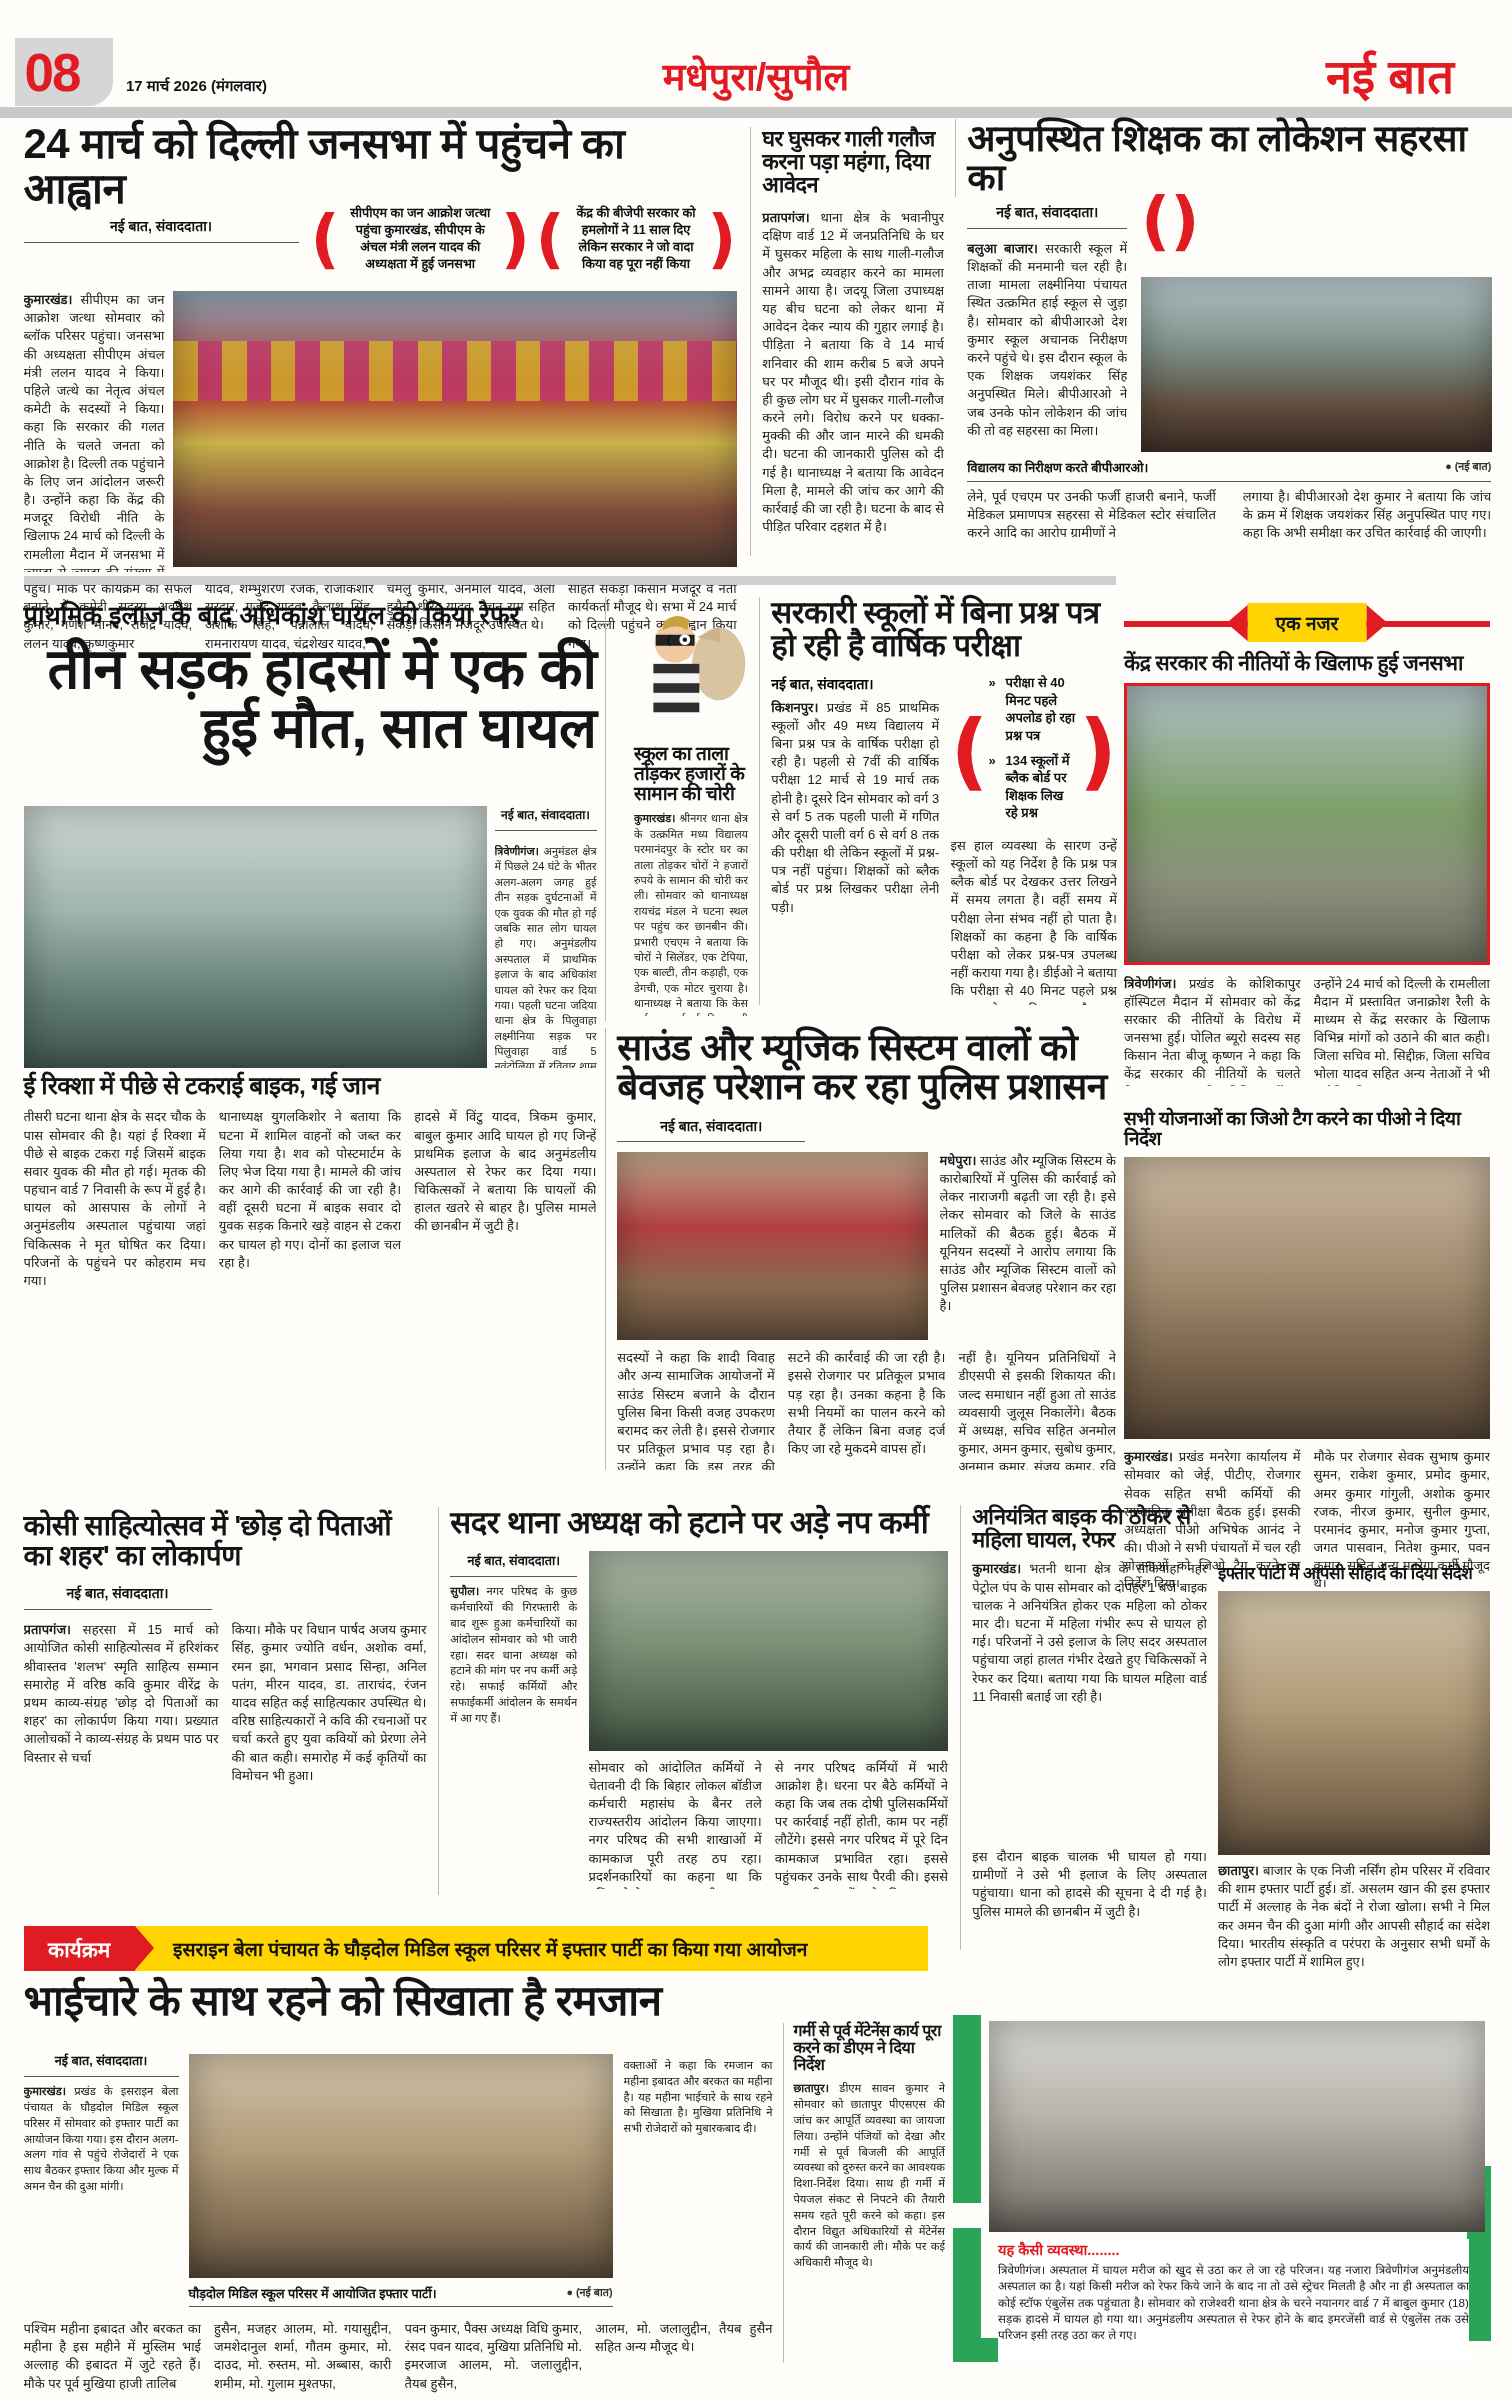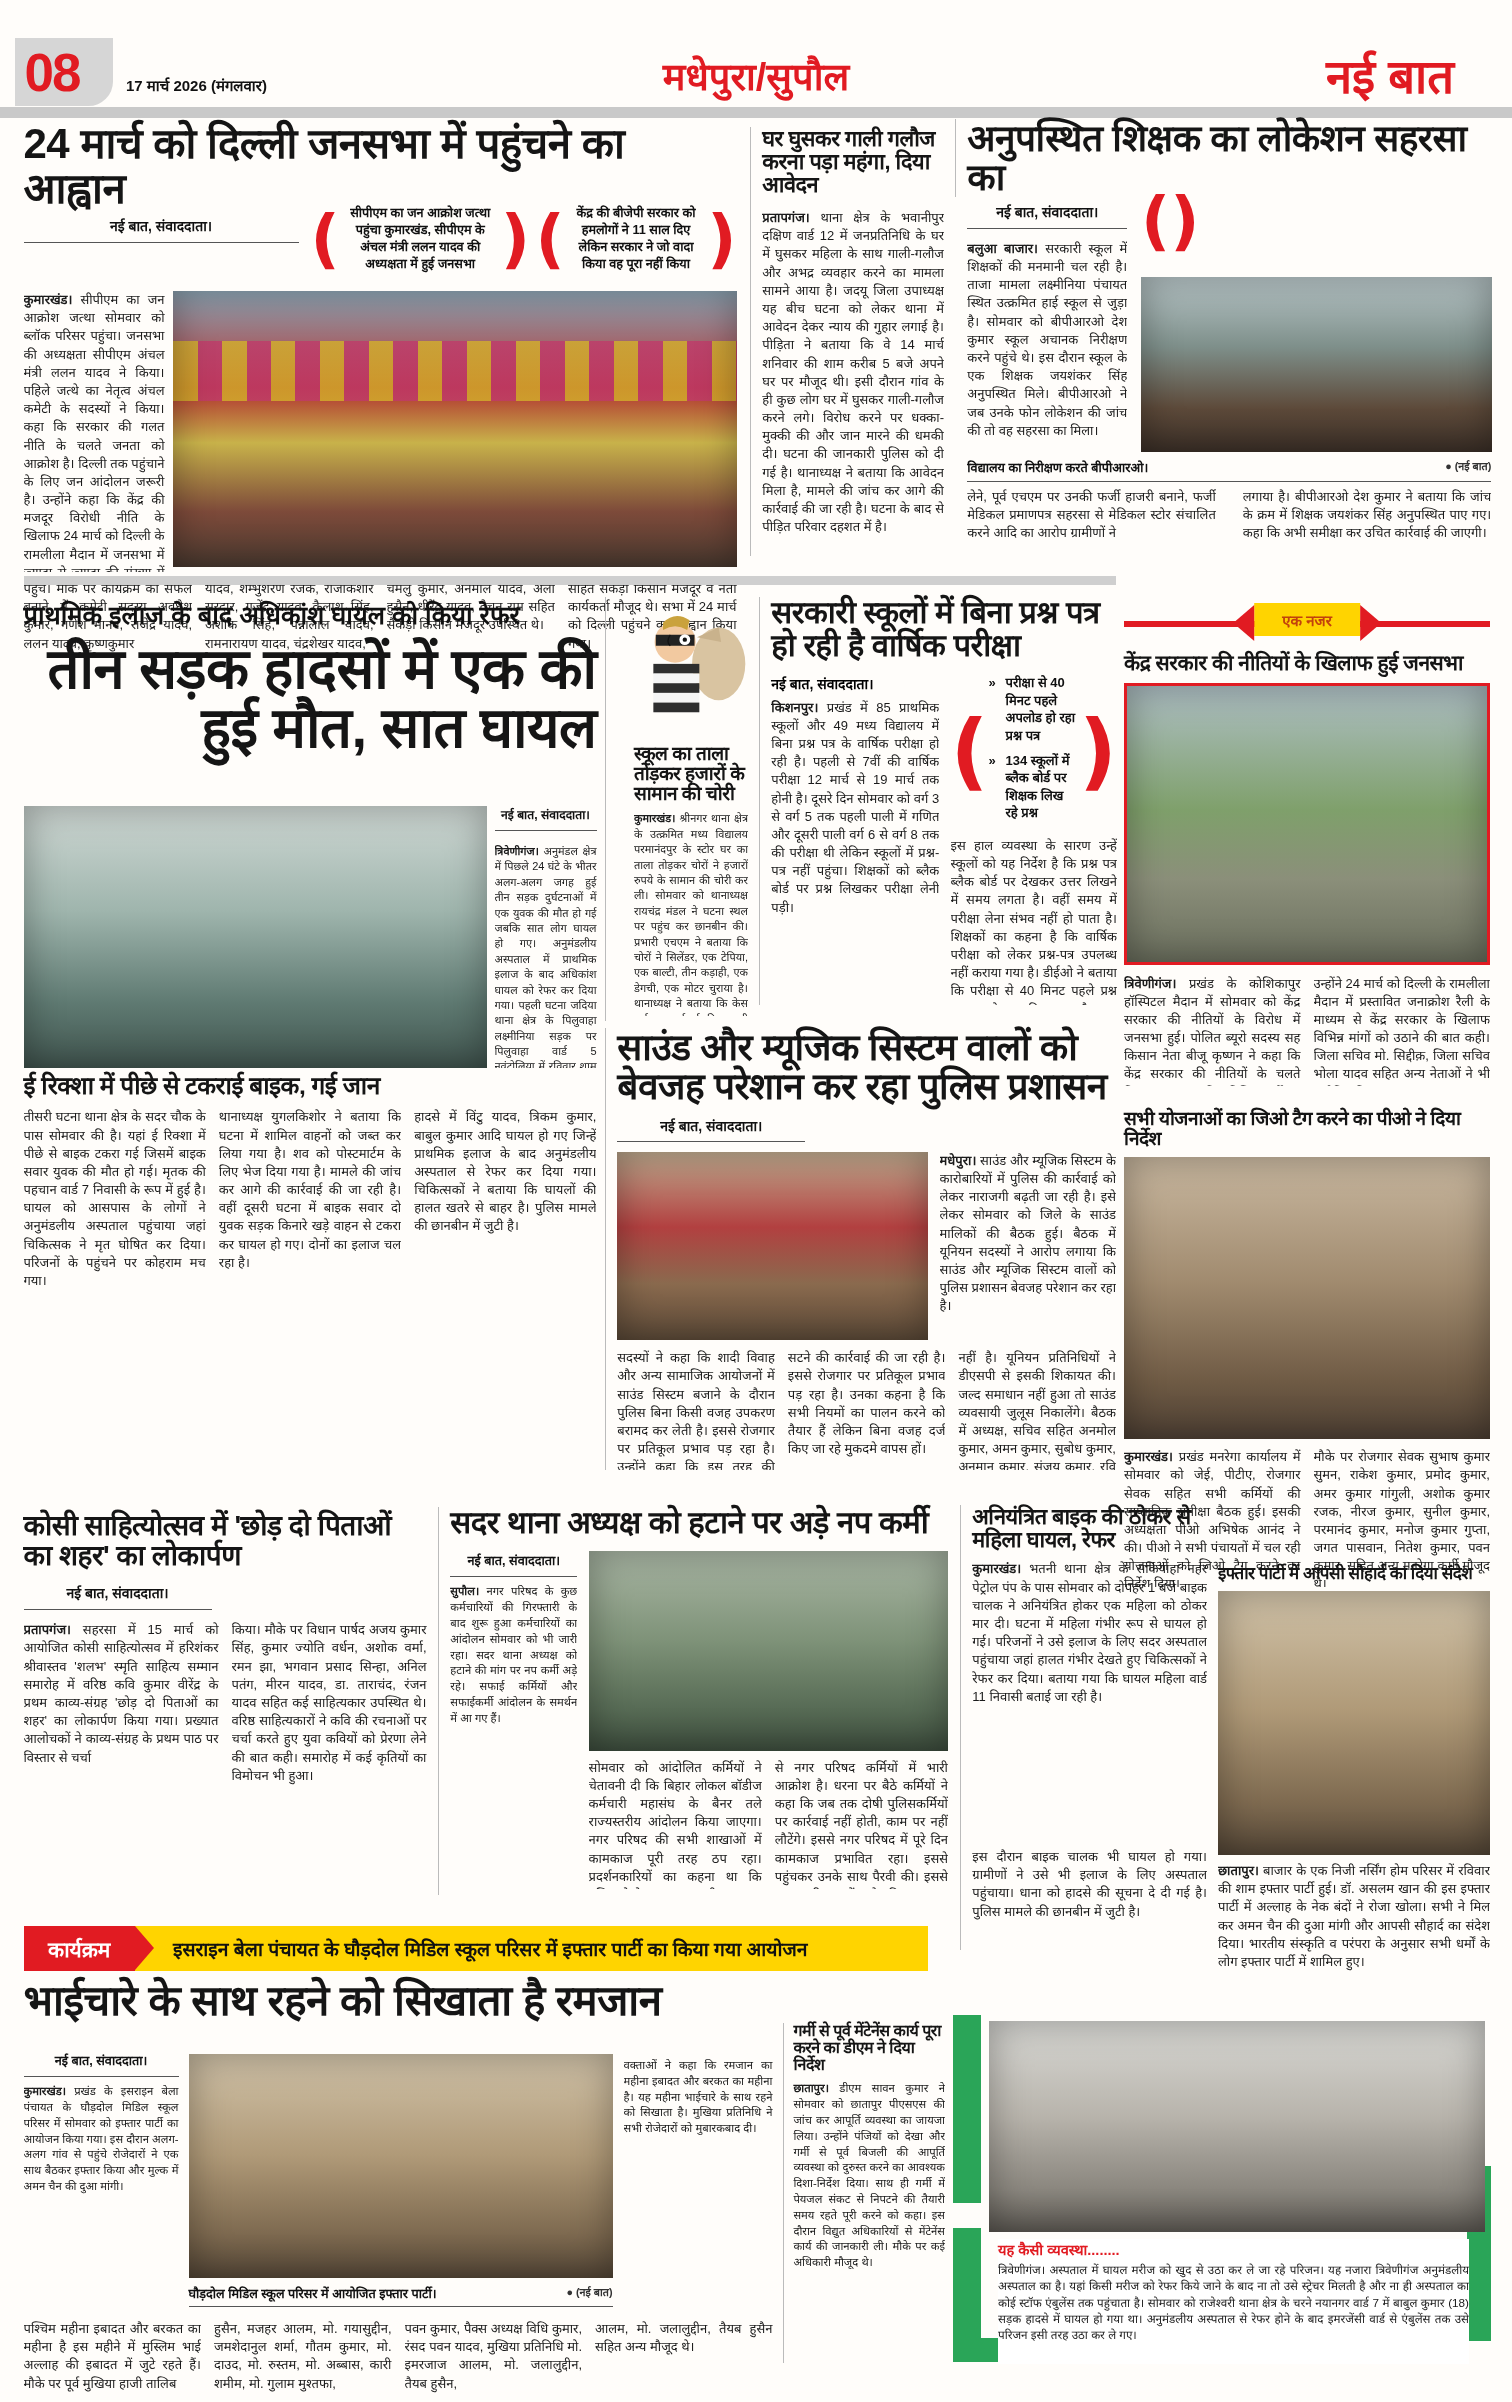--- a/index.html
+++ b/index.html
@@ -52,21 +52,21 @@
   .ph-banner { background:linear-gradient(180deg,#c0aa8e 0%,#b24040 40%,#8a6a4e 70%,#5c4a38 100%); }
   .ph-protest { background:linear-gradient(180deg,#a9b6a4 0%,#7e9278 45%,#566a54 80%,#3e4e3e 100%); }
   .ph-iftar { background:linear-gradient(180deg,#d0c2a8 0%,#b09a78 45%,#7e6a50 80%,#564838 100%); }
   .ph-carry { background:linear-gradient(180deg,#d8d8d4 0%,#b8b4ac 45%,#8a867e 80%,#5e5a54 100%); }
   .red-frame { border:3.8px solid #e11b22; }
   .flagrow { position:absolute; top:18%; left:0; right:0; height:22%; background:repeating-linear-gradient(90deg,#d4b02a 0 24.5px,#c03a6a 24.5px 49px); opacity:.8; }
 
   
   .najar-row { position:relative; height:41px; }
   .najar-line { position:absolute; left:0; right:0; top:18px; height:5.6px; background:#e11b22; }
-  .najar-badge { position:absolute; left:50%; top:0; transform:translateX(-50%); background:#ffd400; color:#c2410c; font-size:15px; font-weight:800; padding:6.6px 28px; white-space:nowrap; }
+  .najar-badge { position:absolute; left:50%; top:0; transform:translateX(-50%); background:#ffd400; color:#0f172a; font-size:19px; font-weight:800; padding:6.6px 28px; white-space:nowrap; }
   .najar-badge::before, .najar-badge::after { content:""; position:absolute; top:1.9px; border-top:18px solid transparent; border-bottom:18px solid transparent; }
   .najar-badge::before { left:-21px; border-right:21px solid #e11b22; }
   .najar-badge::after { right:-21px; border-left:21px solid #e11b22; }
 
   
   .band { position:absolute; display:flex; height:45px; }
   .band-chip { background:#e11b22; color:#fff; font-size:21px; font-weight:800; display:flex; align-items:center; padding:0 24.5px; position:relative; z-index:2; }
   .band-chip::after { content:""; position:absolute; right:-19px; top:0; border-top:22.6px solid transparent; border-bottom:22.6px solid transparent; border-left:19px solid #e11b22; }
   .band-text { background:#ffd400; flex:1; display:flex; align-items:center; padding:0 17px 0 38px; font-size:19.3px; font-weight:800; color:#111; }
 

